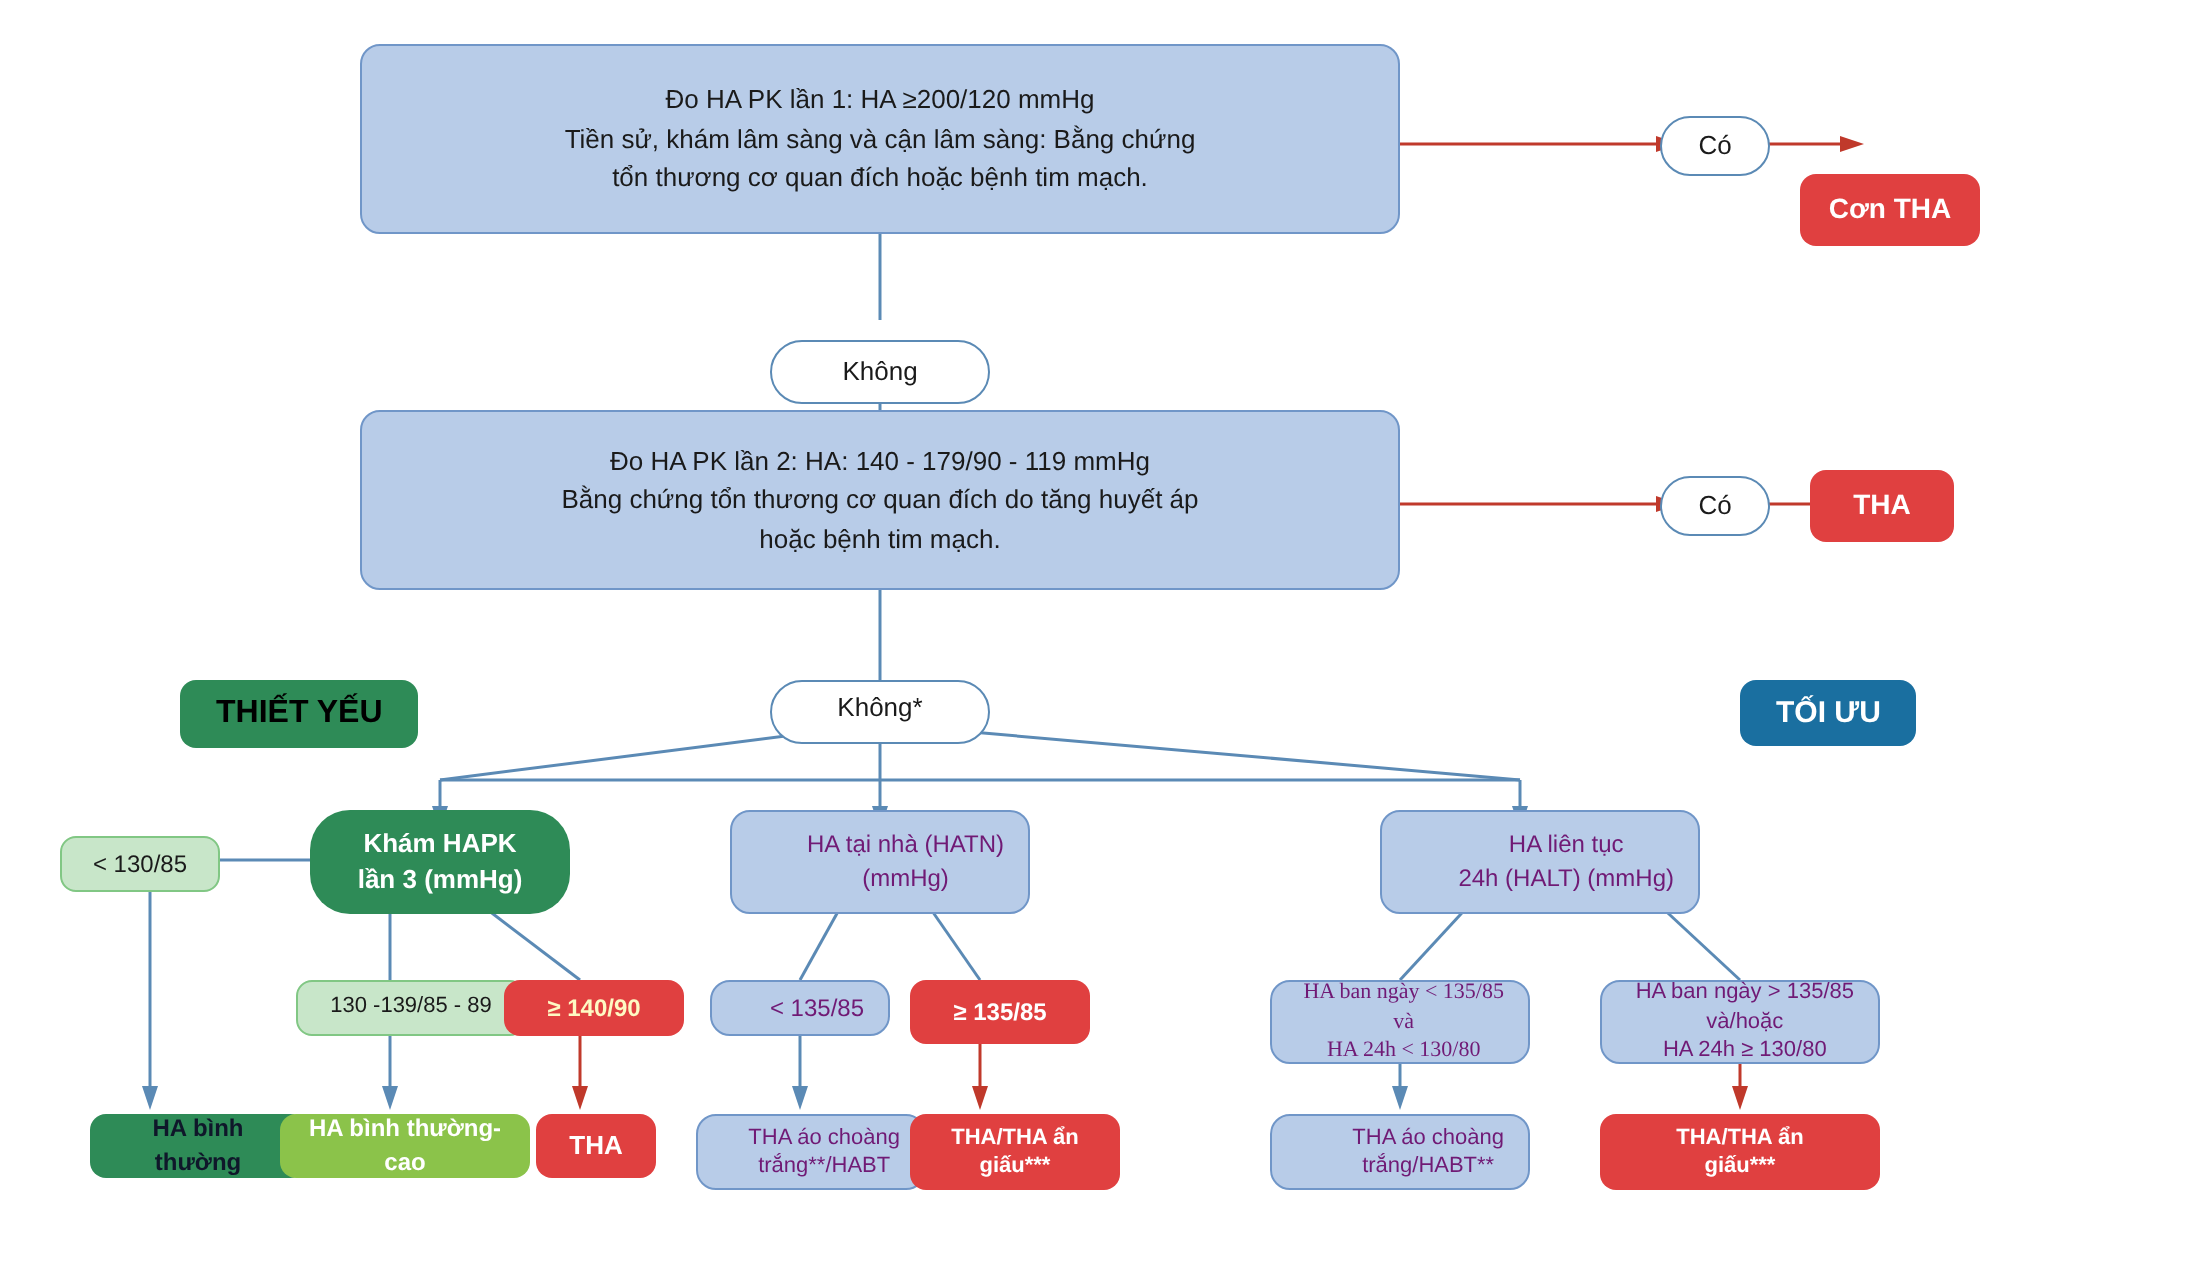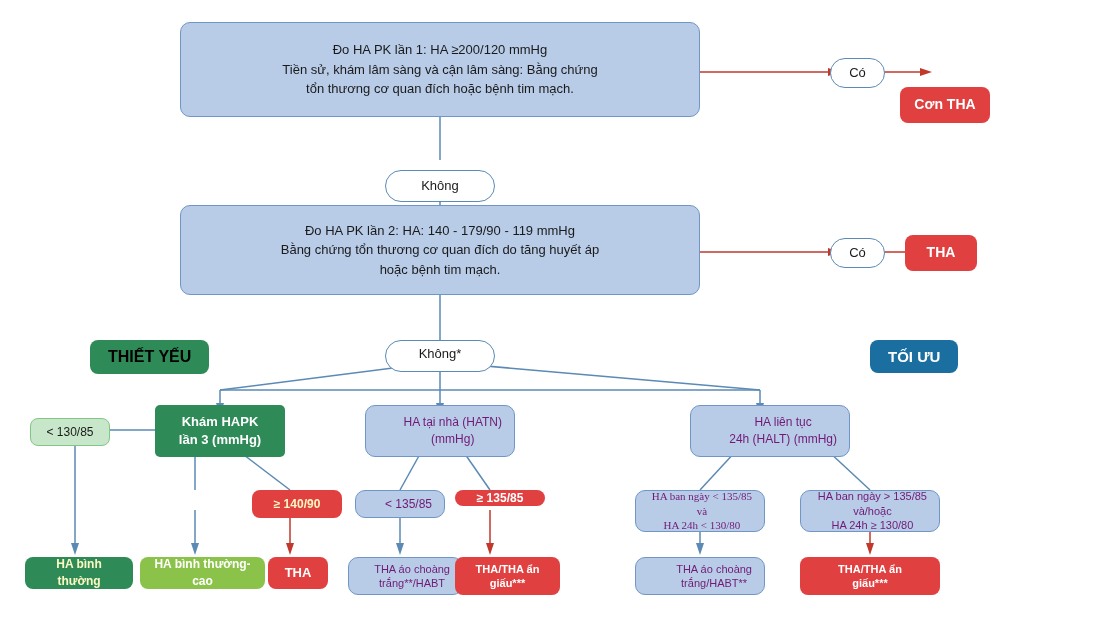--- a/index.html
+++ b/index.html
@@ -51,44 +51,45 @@
     .box-red {
       background: #e04040;
       color: #fff;
       border-radius: 8px;
       font-weight: bold;
       font-size: 14px;
     }
     .box-green-dark {
       background: #2e8b57;
       color: #fff;
-      border-radius: 5px;
+      border-radius: 20px;
       font-weight: bold;
     }
     .box-green-light {
       background: #c8e6c9;
       border: 1.5px solid #81c784;
       color: #1a1a1a;
       border-radius: 8px;
       font-size: 12px;
     }
     .box-gray-light {
       background: #b8cce8;
       border: 1.5px solid #7096c8;
       color: #701a75;
       border-radius: 10px;
       font-size: 12px;
       justify-content: flex-end;
     }
     .box-green-result {
       background: #2e8b57;
-      color: #fef9c3;
+      color: #0f172a;
       border-radius: 8px;
       font-size: 12px;
       font-weight: bold;
+      margin-left: 20px;
     }
     .label-thiết-yếu {
       position: absolute;
       background: #2e8b57;
       color: #000000;
       font-weight: bold;
       font-size: 16px;
       border-radius: 8px;
       padding: 8px 18px;
     }
@@ -239,30 +240,33 @@
 
   <div class="box box-gray-light" style="left:690px; top:405px; width:160px; height:52px; font-size:12px; line-height:1.4;">
     <span style="white-space:pre-line;">HA liên tục
 24h (HALT) (mmHg)</span>
   </div>
 
   <div class="box box-green-light" style="left:30px; top:418px; width:80px; height:28px; font-size:12px;">
     <span>&lt; 130/85</span>
   </div>
 
+  <div class="box box-green-light" style="left:148px; top:490px; width:115px; height:28px; font-size:11px;">
+    <span>130 -139/85 - 89</span>
+  </div>
 
   <div class="box" style="left:252px; top:490px; width:90px; height:28px; font-size:12px; background:#e04040; color:#fef9c3; border-radius:8px; font-weight:bold; display:flex; align-items:center; justify-content:center;">
     <span>≥ 140/90</span>
   </div>
 
   <div class="box box-gray-light" style="left:355px; top:490px; width:90px; height:28px; font-size:12px;">
     <span>&lt; 135/85</span>
   </div>
 
-  <div class="box" style="left:455px; top:490px; width:90px; height:16px; font-size:12px; background:#e04040; color:#fff; border-radius:8px; font-weight:bold; display:flex; align-items:center; justify-content:center;">
+  <div class="box" style="left:455px; top:490px; width:90px; height:32px; font-size:12px; background:#e04040; color:#fff; border-radius:8px; font-weight:bold; display:flex; align-items:center; justify-content:center;">
     <span>≥ 135/85</span>
   </div>
 
   <div class="box box-gray-light" style="left:635px; top:490px; width:130px; height:42px; font-size:11px; line-height:1.35; text-align:center;">
     <span style="white-space:pre-line;font-family:Liberation Serif, serif;">HA ban ngày &lt; 135/85
 và
 HA 24h &lt; 130/80</span>
   </div>
 
   <div class="box box-gray-light" style="left:800px; top:490px; width:140px; height:42px; font-size:11px; line-height:1.35; text-align:center;">

